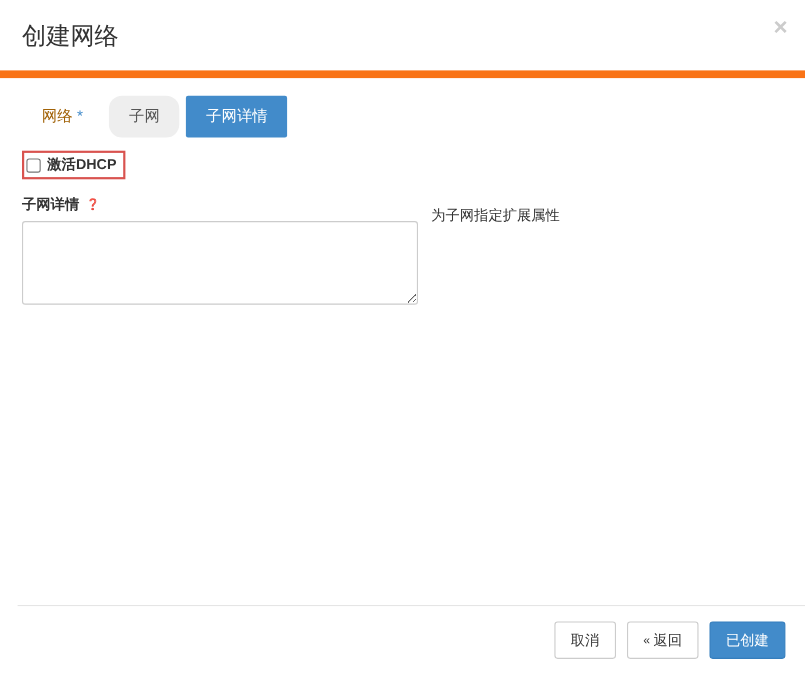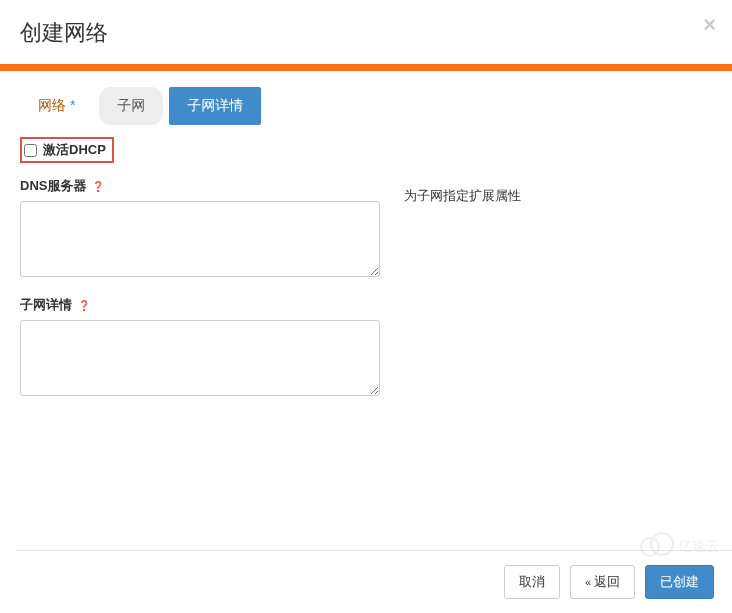--- a/index.html
+++ b/index.html
@@ -68,21 +68,21 @@
       border-radius: 12px;
     }
     .tab.active {
       background: #428bca;
       color: #fff;
       margin-left: 6px;
       border-radius: 2px;
     }
     .content-row {
       display: flex;
-      gap: 24px;
+      gap: 12px;
     }
     .left-col {
       flex: 0 0 360px;
     }
     .right-col {
       flex: 1;
       padding-top: 2px;
     }
     .checkbox-highlight {
       border: 2px solid #d9534f;
@@ -212,27 +212,20 @@
     <div class="content-row">
 
       <div class="left-col">
 
         <div class="checkbox-highlight">
           <input type="checkbox" id="dhcp" style="">
           <label for="dhcp">激活DHCP</label>
         </div>
 
 
-        <div class="form-group">
-          <label class="form-label">
-            <span>DNS服务器</span>
-            <span class="help-icon">❓</span>
-          </label>
-          <textarea class="form-control" style=""></textarea>
-        </div>
 
         <div class="form-group">
           <label class="form-label">
             <span>子网详情</span>
             <span class="help-icon">❓</span>
           </label>
           <textarea class="form-control" style=""></textarea>
         </div>
 
       </div>
@@ -247,21 +240,14 @@
 
   <div class="modal-footer">
     <button class="btn btn-default">取消</button>
     <button class="btn btn-default">
       <span class="chevrons">«</span>
       <span>返回</span>
     </button>
     <button class="btn btn-primary">已创建</button>
   </div>
 
-  <div class="watermark">
-    <svg width="90" height="34" viewBox="0 0 90 34">
-      <circle cx="14" cy="20" r="9" fill="none" stroke="#bbb" stroke-width="2"></circle>
-      <circle cx="26" cy="17" r="11" fill="none" stroke="#bbb" stroke-width="2"></circle>
-      <text x="42" y="24" font-size="14" fill="#bbb" font-family="sans-serif">亿速云</text>
-    </svg>
-  </div>
 
 </div>
 
 </body></html>

